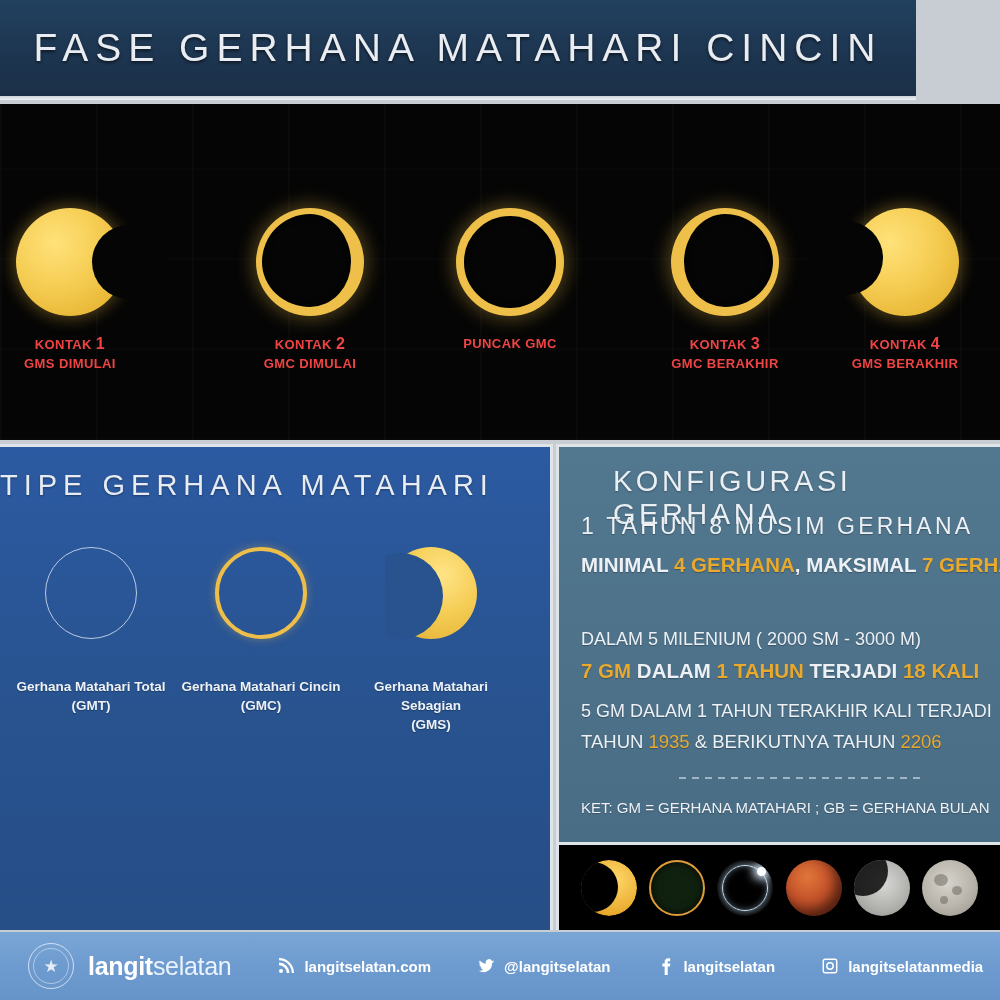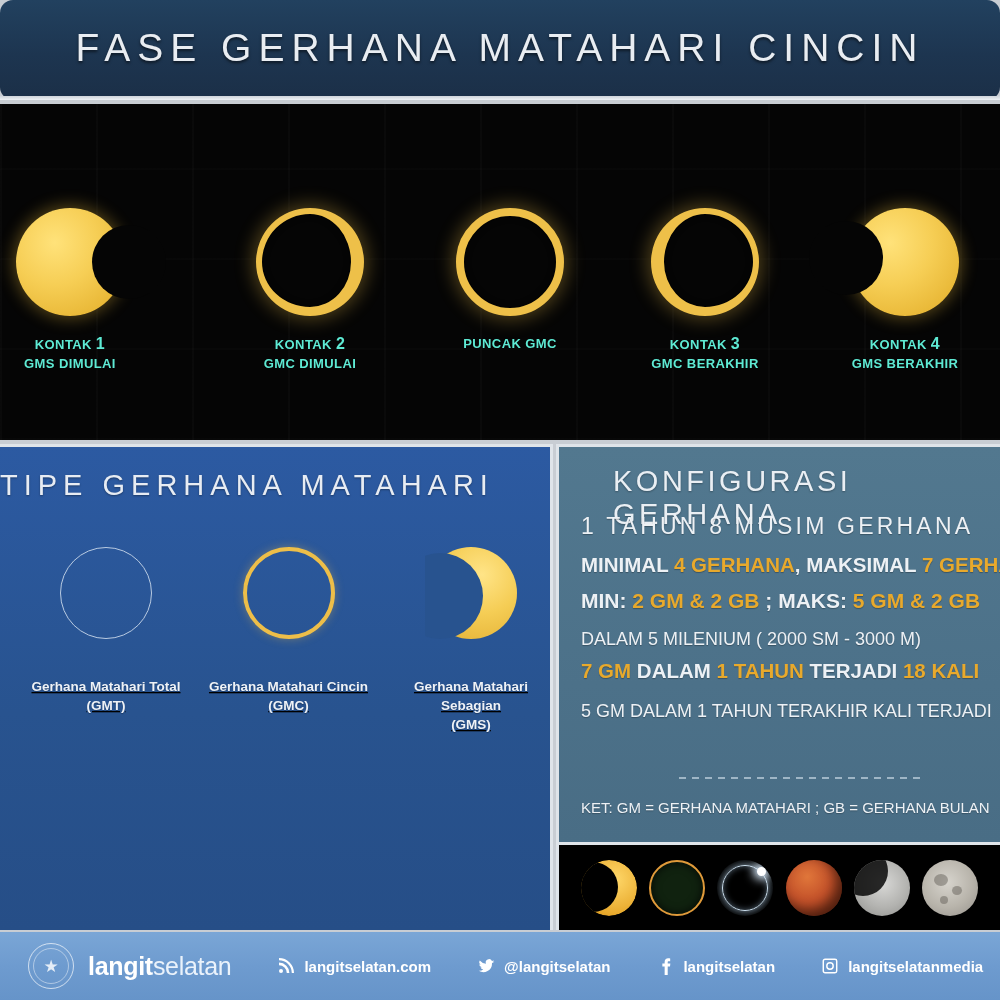--- a/index.html
+++ b/index.html
@@ -10,23 +10,22 @@
   }
   #page{
     position:relative;
     width:1000px;height:1000px;
     overflow:hidden;
     background:#c8cdd3;
   }
 
   
   .header{
-    position:absolute;left:0;top:0;width:1000px;height:100px;
+    position:absolute;left:0;top:0;width:916px;height:100px;
     background:linear-gradient(180deg,#22415f 0%, #1d3550 55%, #1b2f47 100%);
-    border-radius:13px;
   }
   .header::after{
     content:"";position:absolute;left:0;bottom:0;width:100%;height:4px;
     background:linear-gradient(180deg,#cdd3d9,#eef1f4);
   }
   .header-title{
     position:absolute;left:0;top:0;width:100%;height:96px;
     display:flex;align-items:center;justify-content:center;
     color:#e9edf2;
     font-size:39px;letter-spacing:7px;font-weight:300;
@@ -48,21 +47,21 @@
     pointer-events:none;
   }
   .phase{
     position:absolute;top:0;width:200px;height:336px;
     display:flex;flex-direction:column;align-items:center;
   }
   .phase .glyph{
     position:relative;width:108px;height:108px;margin-top:104px;
   }
   .phase .caption{
-    margin-top:18px;text-align:center;color:#5eead4;
+    margin-top:18px;text-align:center;color:#ef4444;
     font-size:13px;font-weight:700;letter-spacing:.4px;line-height:19px;
     text-transform:uppercase;
   }
   .phase .caption .num{font-size:16px;}
 
   
   .sun-disc{
     position:absolute;inset:0;border-radius:50%;
     background:radial-gradient(circle at 36% 32%, #ffe27a 0%, #f6ce55 42%, #e9b837 78%, #d9a326 100%);
     box-shadow:0 0 16px 3px rgba(240,190,60,.33);
@@ -86,22 +85,22 @@
     border-top:3px solid #dfe4e9;
     border-right:3px solid #dfe4e9;
   }
   .panel-left-title{
     position:absolute;left:0;top:22px;width:100%;
     text-align:left;color:#e7ecf3;
     font-size:29px;letter-spacing:6px;font-weight:300;
     text-shadow:0 1px 2px rgba(0,0,0,.35);
   }
   .types{
-    position:absolute;left:21px;top:100px;width:535px;
-    display:flex;justify-content:space-between;align-items:flex-start;text-decoration:underline;
+    position:absolute;left:6px;top:100px;width:535px;
+    display:flex;justify-content:flex-start;align-items:flex-start;
   }
   .type{width:170px;display:flex;flex-direction:column;align-items:center;}
   .type .tglyph{position:relative;width:92px;height:92px;}
   .type .tlabel{
     margin-top:38px;text-align:center;color:#eef2f7;
     font-size:13.5px;font-weight:700;line-height:19px;
     text-shadow:0 1px 1px rgba(0,0,0,.3);
   }
   .ring-total{
     position:absolute;inset:0;border-radius:50%;
@@ -288,21 +287,21 @@
 
     <div class="phase" style="left:410px">
       <div class="glyph">
         <div class="ring" style="border-width:8px;"></div>
       </div>
       <div class="caption">
         <span>PUNCAK GMC</span>
       </div>
     </div>
 
-    <div class="phase" style="left:605px">
+    <div class="phase" style="left:625px">
       <div class="glyph">
         <div class="ring off-left"></div>
       </div>
       <div class="caption">
         <span>KONTAK</span>
         <span class="num">3</span><br>
         <span>GMC BERAKHIR</span>
       </div>
     </div>
 
@@ -362,32 +361,32 @@
 
   <div class="panel-right">
     <div class="panel-right-title">KONFIGURASI GERHANA</div>
 
     <div class="kline big" style="top:66px">1 TAHUN 8 MUSIM GERHANA</div>
 
     <div class="kline l2" style="top:106px">
       <span>MINIMAL </span><span class="amber">4 GERHANA</span><span>, MAKSIMAL </span><span class="amber">7 GERHANA</span>
     </div>
 
-    <div class="kline l3" style="top:142px">
-      <span>MIN: </span><span class="amber">2 GM &amp; 2 GB</span><span> ; MAKS: </span><span class="amber">5 GM &amp; 2 GB</span>
-    </div>
 
     <div class="kline l4" style="top:182px">DALAM 5 MILENIUM ( 2000 SM - 3000 M)</div>
 
     <div class="kline l5" style="top:212px">
       <span class="amber">7 GM</span><span> DALAM </span><span class="amber">1 TAHUN</span><span> TERJADI </span><span class="amber">18 KALI</span>
     </div>
 
     <div class="kline l6" style="top:254px">5 GM DALAM 1 TAHUN TERAKHIR KALI TERJADI</div>
 
+    <div class="kline l7" style="top:284px">
+      <span>TAHUN </span><span class="amber">1935</span><span> &amp; BERIKUTNYA TAHUN </span><span class="amber">2206</span>
+    </div>
 
     <div class="dash-right"></div>
     <div class="ket">KET: GM = GERHANA MATAHARI ; GB = GERHANA BULAN</div>
   </div>
 
   <div class="photostrip">
     <div class="pshot ps-partial">
       <div class="c1"></div>
         <div class="c2"></div>
     </div>

